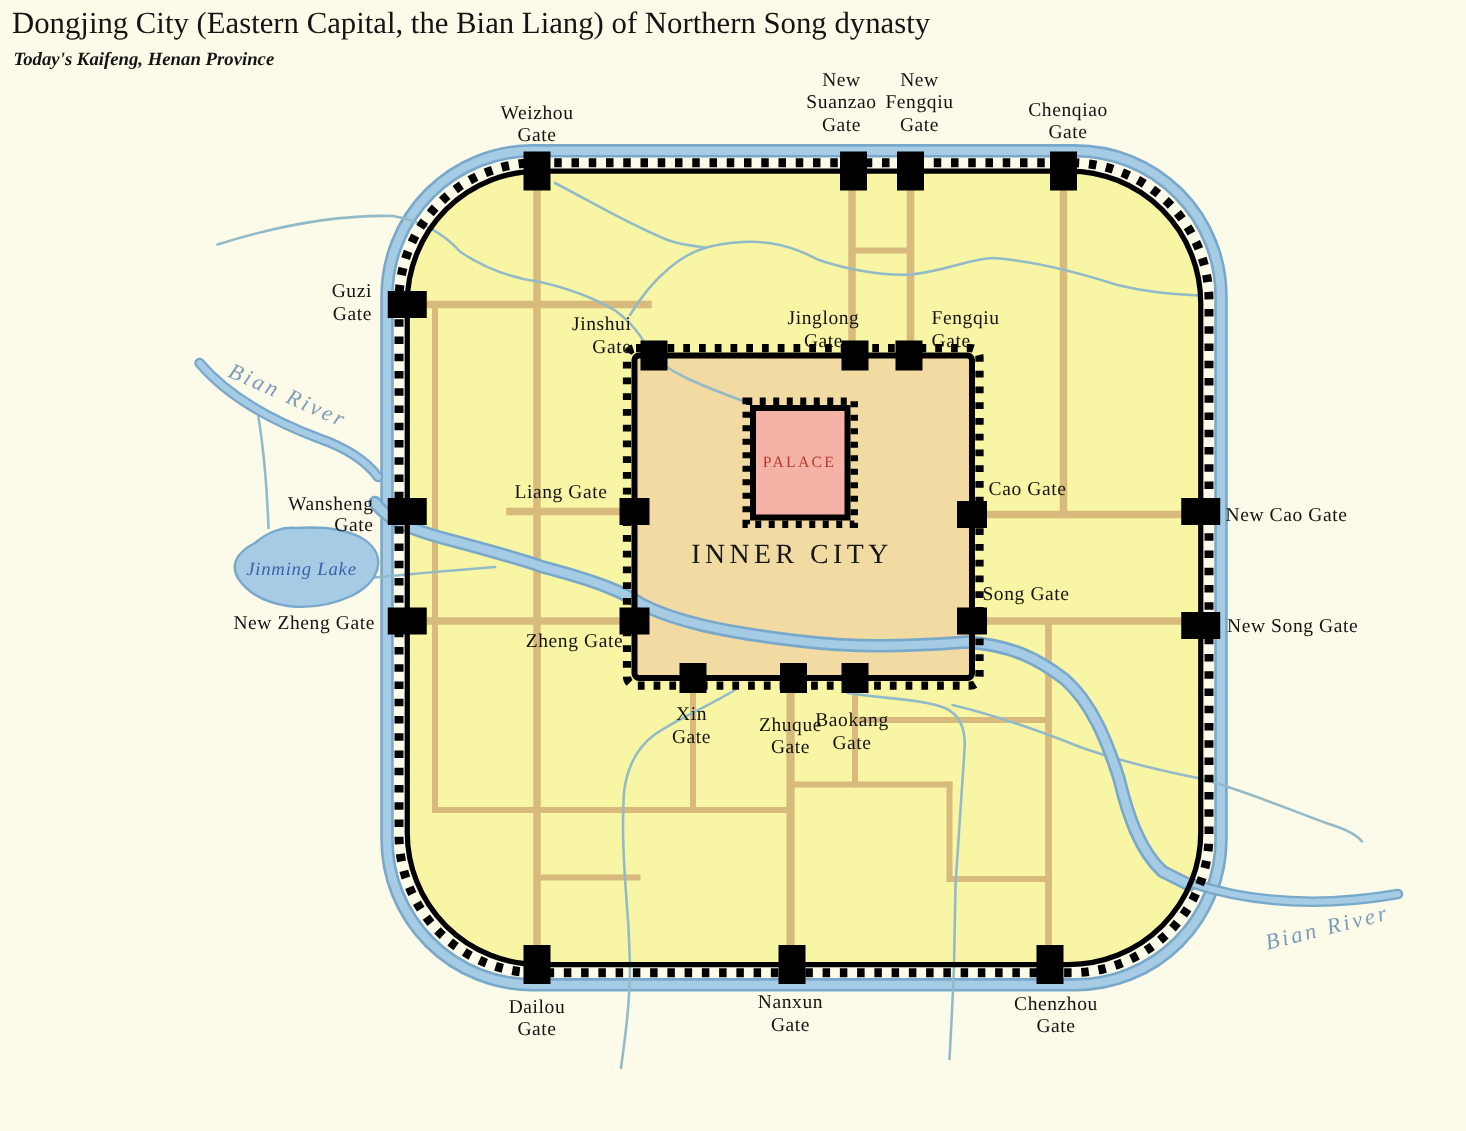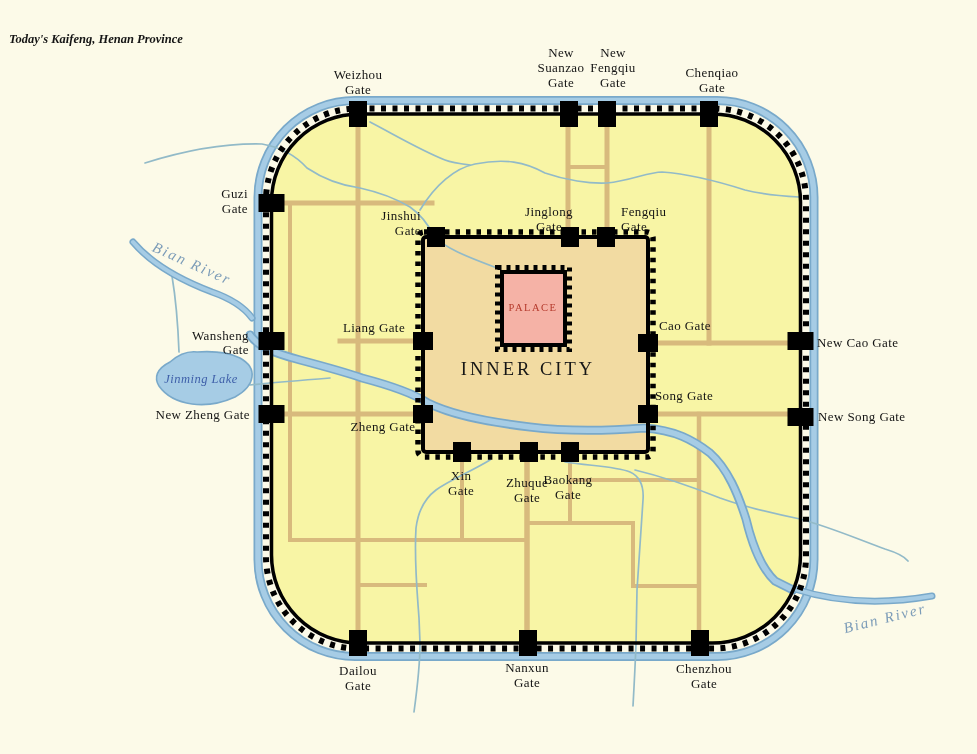--- a/index.html
+++ b/index.html
@@ -27,20 +27,21 @@
   .ga-end{text-anchor:end;} .ga-start{text-anchor:start;}
   .inner-city-label{font-size:18.5px;letter-spacing:3px;text-anchor:middle;fill:#161616;}
   .palace-label{font-size:10.5px;letter-spacing:1.5px;text-anchor:middle;fill:var(--palace_text,#B53A2C);}
   .river-label{font-size:15px;font-style:italic;letter-spacing:2px;text-anchor:middle;fill:var(--river_label,#7C9CB8);}
   .lake-label{font-size:12.5px;font-style:italic;text-anchor:middle;fill:var(--lake_label,#3E5FA9);letter-spacing:.5px;}
 </style>
 </head>
 <body>
 
 <div id="stage">
+  <div id="title">Dongjing City (Eastern Capital, the Bian Liang) of Northern Song dynasty</div>
   <div id="subtitle">Today's Kaifeng, Henan Province</div>
 
   <svg width="977" height="754" viewBox="0 0 977 754">
 
     <rect class="city-fill" x="271.5" y="114" width="529" height="529" rx="88"></rect>
 
     <rect class="river-edge" x="258" y="100.5" width="556" height="556" rx="97"></rect>
     <rect class="river-core" x="258" y="100.5" width="556" height="556" rx="97"></rect>
 
     <g>

